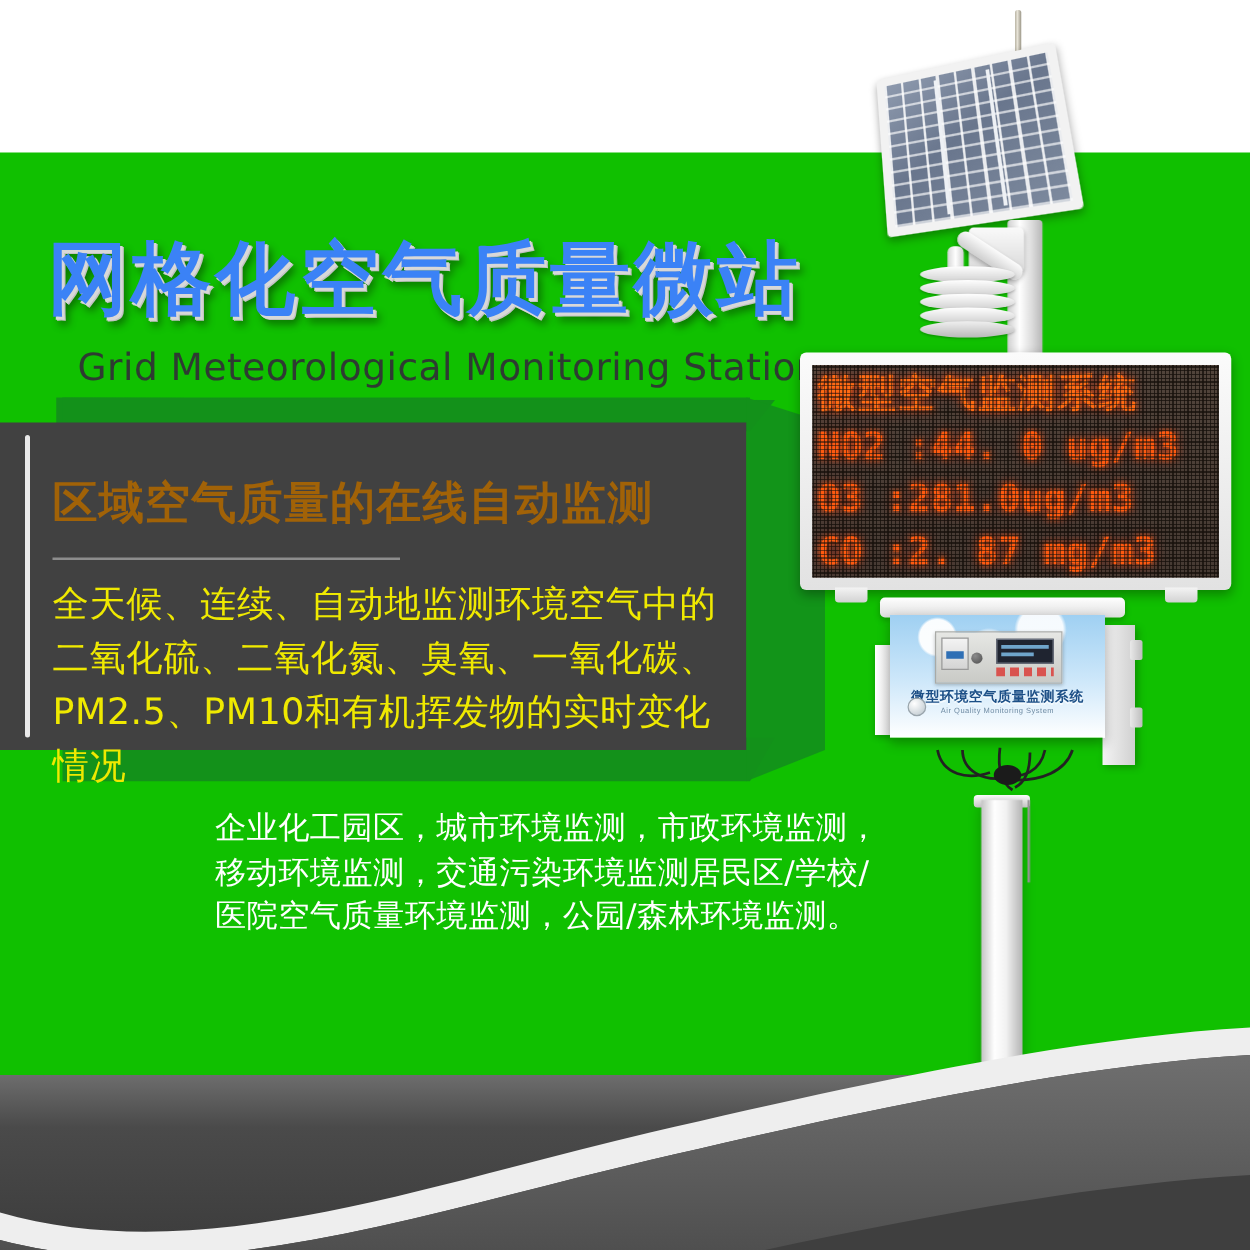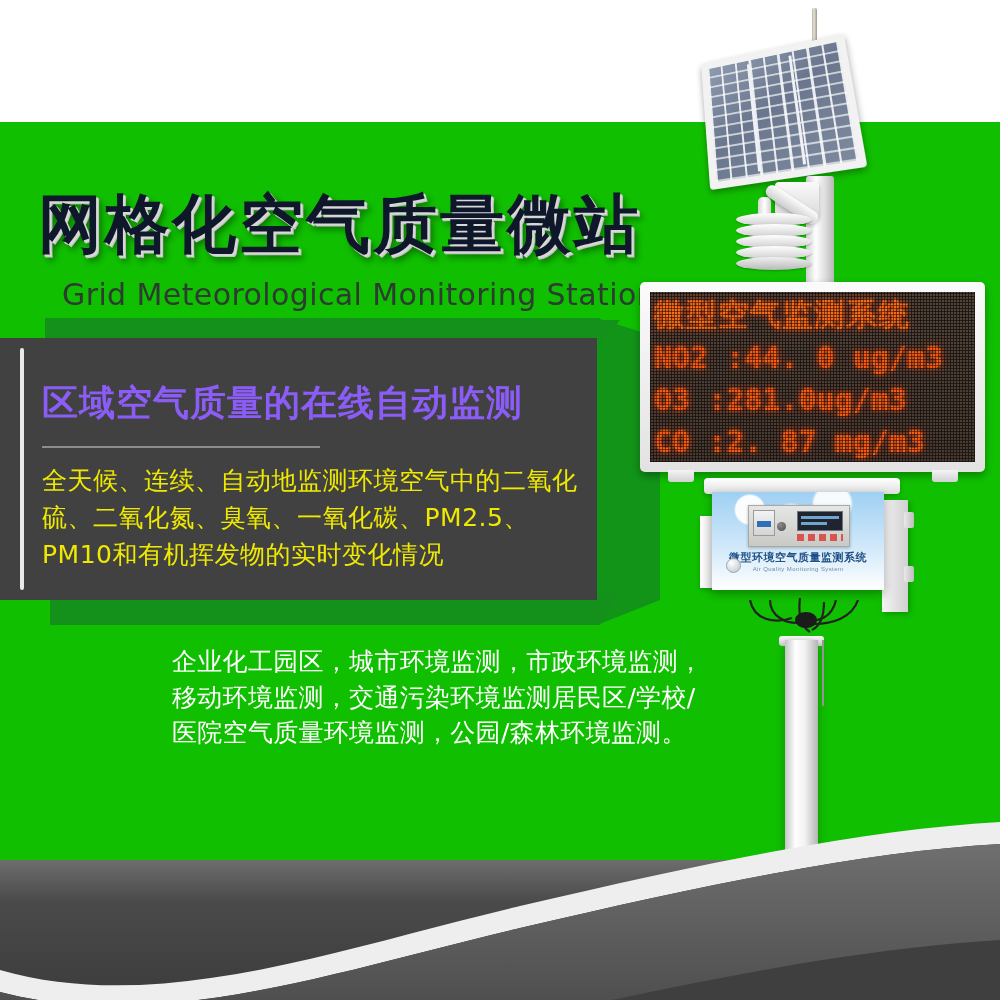--- a/index.html
+++ b/index.html
@@ -18,21 +18,21 @@
   .band-dark-bottom{position:absolute;left:0;top:860px;width:1000px;height:140px;
       background:linear-gradient(180deg,#6d6d6d 0%,#4a4a4a 30%,#3c3c3c 100%);}
 
   
   .swoosh{position:absolute;left:0;top:820px;width:1000px;height:180px;}
 
   
   .title-cn{
     position:absolute;left:38px;top:192px;
     font-size:64px;line-height:1;font-weight:bold;letter-spacing:3px;
-    color:#0f172a;
+    color:#3b82f6;
     font-family:"DejaVu Sans","Liberation Sans",sans-serif;
     text-shadow: 2px 2px 0 #d8d8d8, 3px 3px 0 #c2c2c2, 5px 6px 7px rgba(0,0,0,.45);
     white-space:nowrap;
   }
   .title-en{
     position:absolute;left:62px;top:278px;
     font-size:30px;line-height:1.1;letter-spacing:.4px;
     color:#2e3b32;white-space:nowrap;
     font-family:"DejaVu Sans","Liberation Sans",sans-serif;
   }
@@ -43,29 +43,29 @@
     position:absolute;left:0;top:338px;width:597px;height:262px;
     background:#414141;
   }
   .panel-rule{
     position:absolute;left:20px;top:348px;width:4px;height:242px;
     background:#e9e9e9;border-radius:2px;
   }
   .panel-hl{
     position:absolute;left:42px;top:385px;width:540px;
     font-size:36px;line-height:1;font-weight:bold;letter-spacing:1px;
-    color:#8b5cf6;white-space:nowrap;
+    color:#a16207;white-space:nowrap;
     font-family:"DejaVu Sans","Liberation Sans",sans-serif;
   }
   .panel-divider{
     position:absolute;left:42px;top:446px;width:278px;height:2px;background:#8d8d8d;
   }
   .panel-body{
     position:absolute;left:42px;top:462px;width:545px;
-    font-size:25px;line-height:1.48;color:#efe900;letter-spacing:.5px;
+    font-size:29px;line-height:1.48;color:#efe900;letter-spacing:.5px;
     font-family:"DejaVu Sans","Liberation Sans",sans-serif;
   }
 
   
   .badge{
     position:absolute;left:62px;top:648px;width:86px;height:90px;
     background:#6b6b6b;border-radius:13px;
     display:flex;flex-direction:column;align-items:center;justify-content:center;
     color:#ffffff;font-size:27px;line-height:1.28;letter-spacing:1px;
     font-family:"DejaVu Sans","Liberation Sans",sans-serif;

